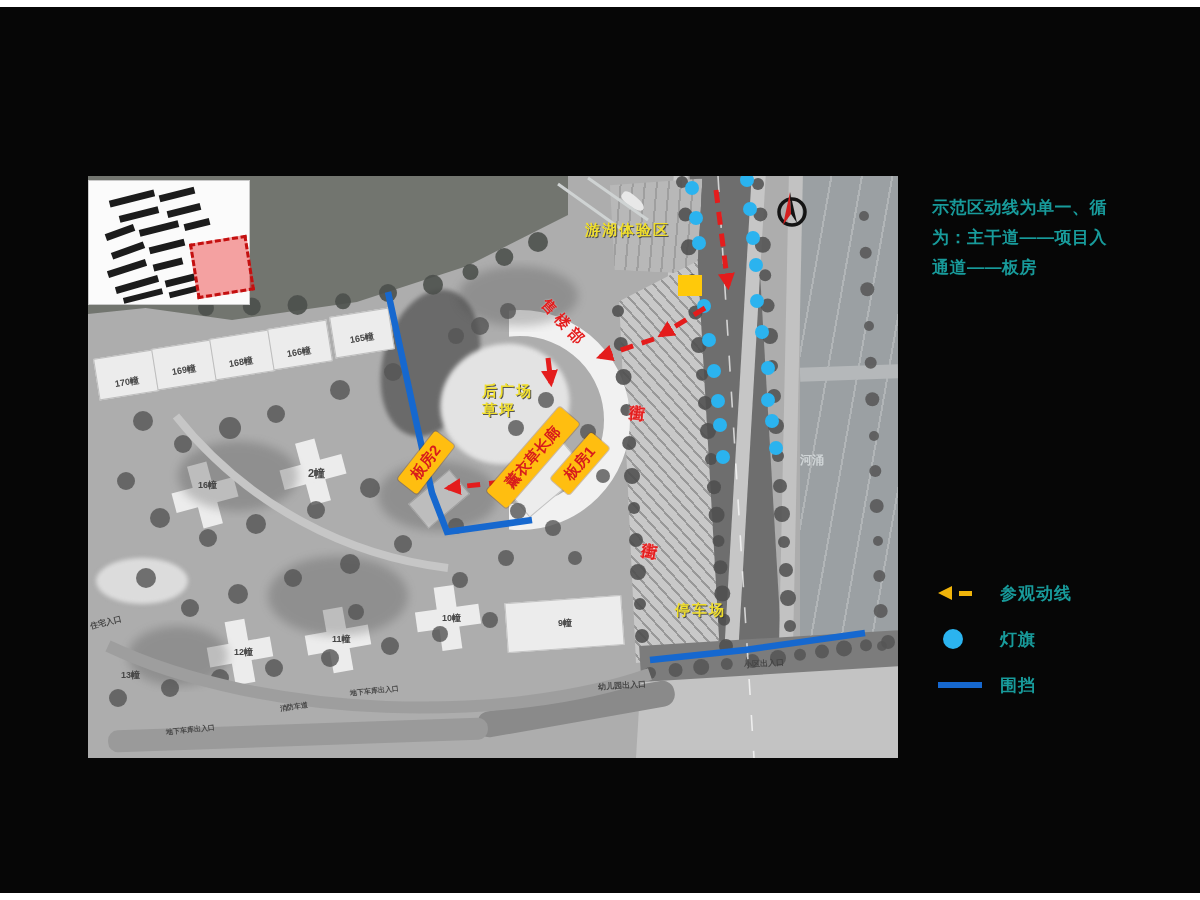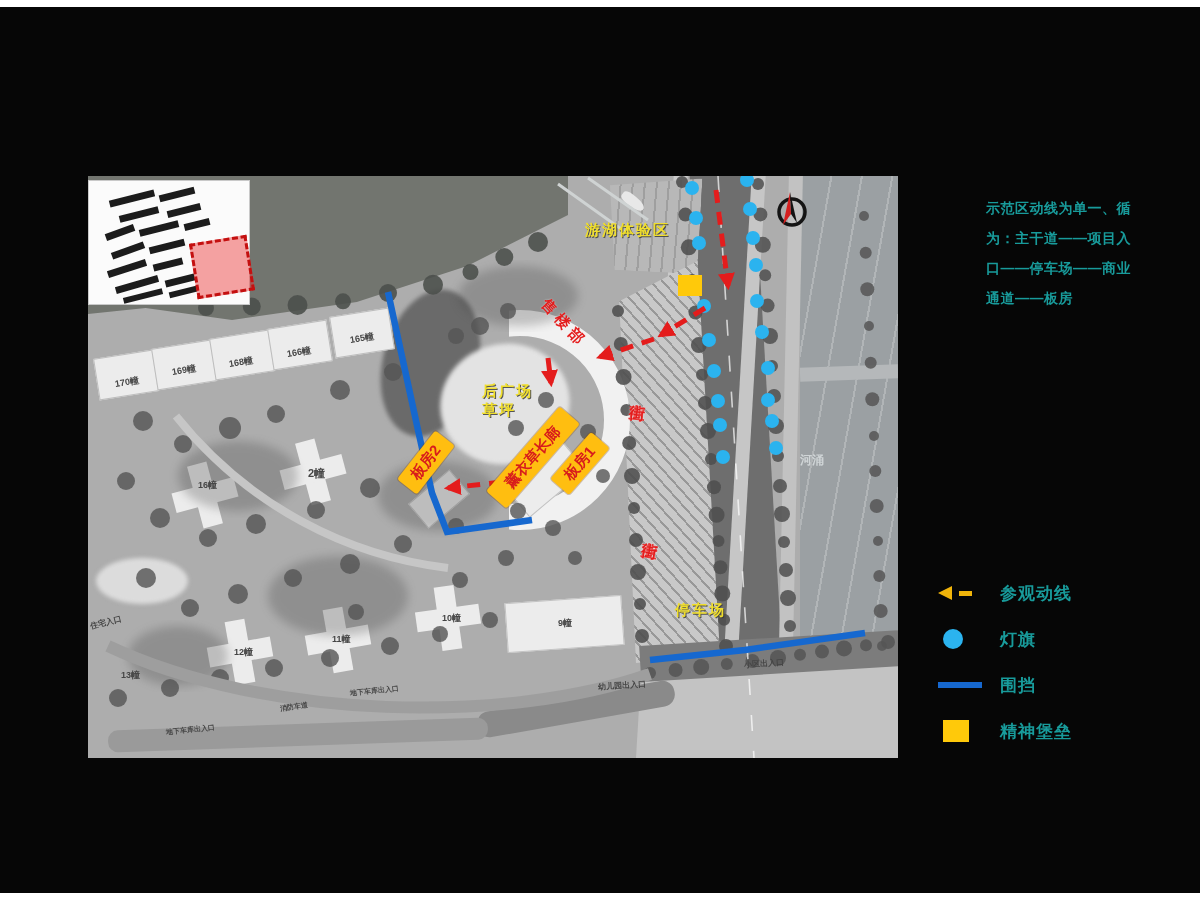--- a/index.html
+++ b/index.html
@@ -59,22 +59,22 @@
   .map-label.y{color:#f0de2c;text-shadow:1px 1px 0 rgba(60,60,60,.85);letter-spacing:2px;}
   .map-label.r{color:var(--red);text-shadow:0 0 2px rgba(255,255,255,.55);}
   .map-label.vert{display:grid;justify-items:center;width:1.25em;letter-spacing:0;}
   .base-label{color:#454545;font-weight:bold;white-space:nowrap;}
   .base-label.light{color:#d0d5d7;}
   .anno-box{display:flex;align-items:center;justify-content:center;background:var(--ylw);
         color:#d81c1c;font-weight:bold;border-radius:3px;box-shadow:0 0 0 1px rgba(130,70,0,.3);white-space:nowrap;}
   .spirit{background:var(--mk-ylw);}
 
   
-  .desc{position:absolute;left:986px;top:193px;width:205px;color:var(--teal);
-        font-size:14px;font-weight:bold;line-height:30px;letter-spacing:.5px;}
+  .desc{position:absolute;left:932px;top:193px;width:205px;color:var(--teal);
+        font-size:17px;font-weight:bold;line-height:30px;letter-spacing:.5px;}
   .legend{position:absolute;left:938px;top:570px;width:230px;}
   .legend-item{display:flex;align-items:center;height:46px;}
   .legend-sym{width:62px;display:flex;align-items:center;}
   .legend-label{color:var(--teal);font-size:17px;font-weight:bold;letter-spacing:1px;}
   .sym-tri{width:0;height:0;border-top:7px solid transparent;border-bottom:7px solid transparent;border-right:14px solid var(--lgd-ylw);}
   .sym-dash{width:13px;height:5px;background:var(--lgd-ylw);margin-left:7px;}
   .sym-dot{width:20px;height:20px;border-radius:50%;background:var(--flag);margin-left:5px;}
   .sym-line{width:44px;height:6px;background:var(--fence);}
   .sym-square{width:26px;height:22px;background:var(--mk-ylw);margin-left:5px;}
 </style>
@@ -359,21 +359,20 @@
         <div class="anno-box" style="left: 389px; top: 267.5px; width: 112px; height: 27px; font-size: 15px; transform: rotate(-49deg);">薰衣草长廊</div>
         <div class="anno-box" style="left: 461px; top: 274.5px; width: 62px; height: 25px; font-size: 15px; transform: rotate(-49deg);">板房1</div>
         <div class="anno-box" style="left: 307px; top: 273.5px; width: 62px; height: 25px; font-size: 15px; transform: rotate(-52deg);">板房2</div>
         <div class="spirit" style="left: 590px; top: 99px; width: 24px; height: 21px;"></div>
       </div>
   </div>
 
   <div class="desc" id="desc">
       <div>示范区动线为单一、循</div>
       <div>为：主干道——项目入</div>
-      <div>口——停车场——商业</div>
       <div>通道——板房</div>
     </div>
   <div class="legend" id="legend">
       <div class="legend-item">
         <div class="legend-sym">
           <div class="sym-tri"></div>
           <div class="sym-dash"></div>
         </div>
         <div class="legend-label">参观动线</div>
       </div>
@@ -382,20 +381,14 @@
           <div class="sym-dot"></div>
         </div>
         <div class="legend-label">灯旗</div>
       </div>
       <div class="legend-item">
         <div class="legend-sym">
           <div class="sym-line"></div>
         </div>
         <div class="legend-label">围挡</div>
       </div>
-      <div class="legend-item">
-        <div class="legend-sym">
-          <div class="sym-square"></div>
-        </div>
-        <div class="legend-label">精神堡垒</div>
-      </div>
     </div>
 </div>
 
 </body></html>

